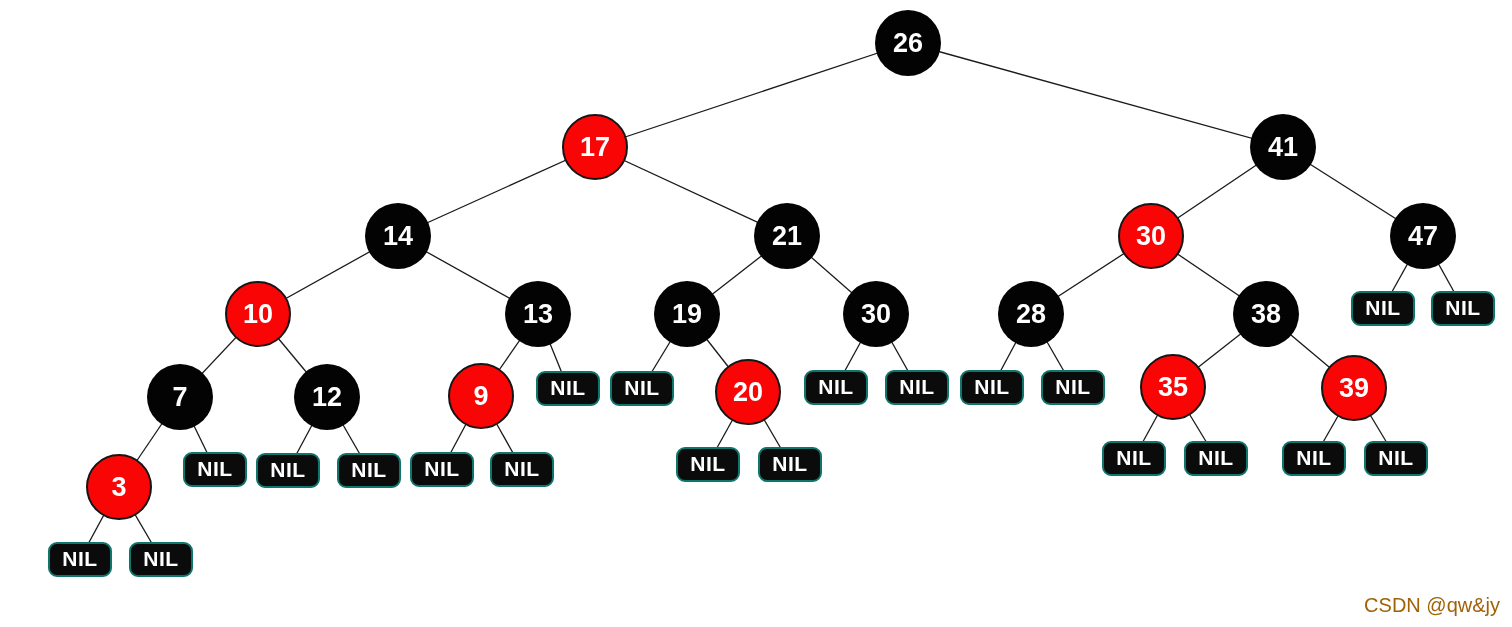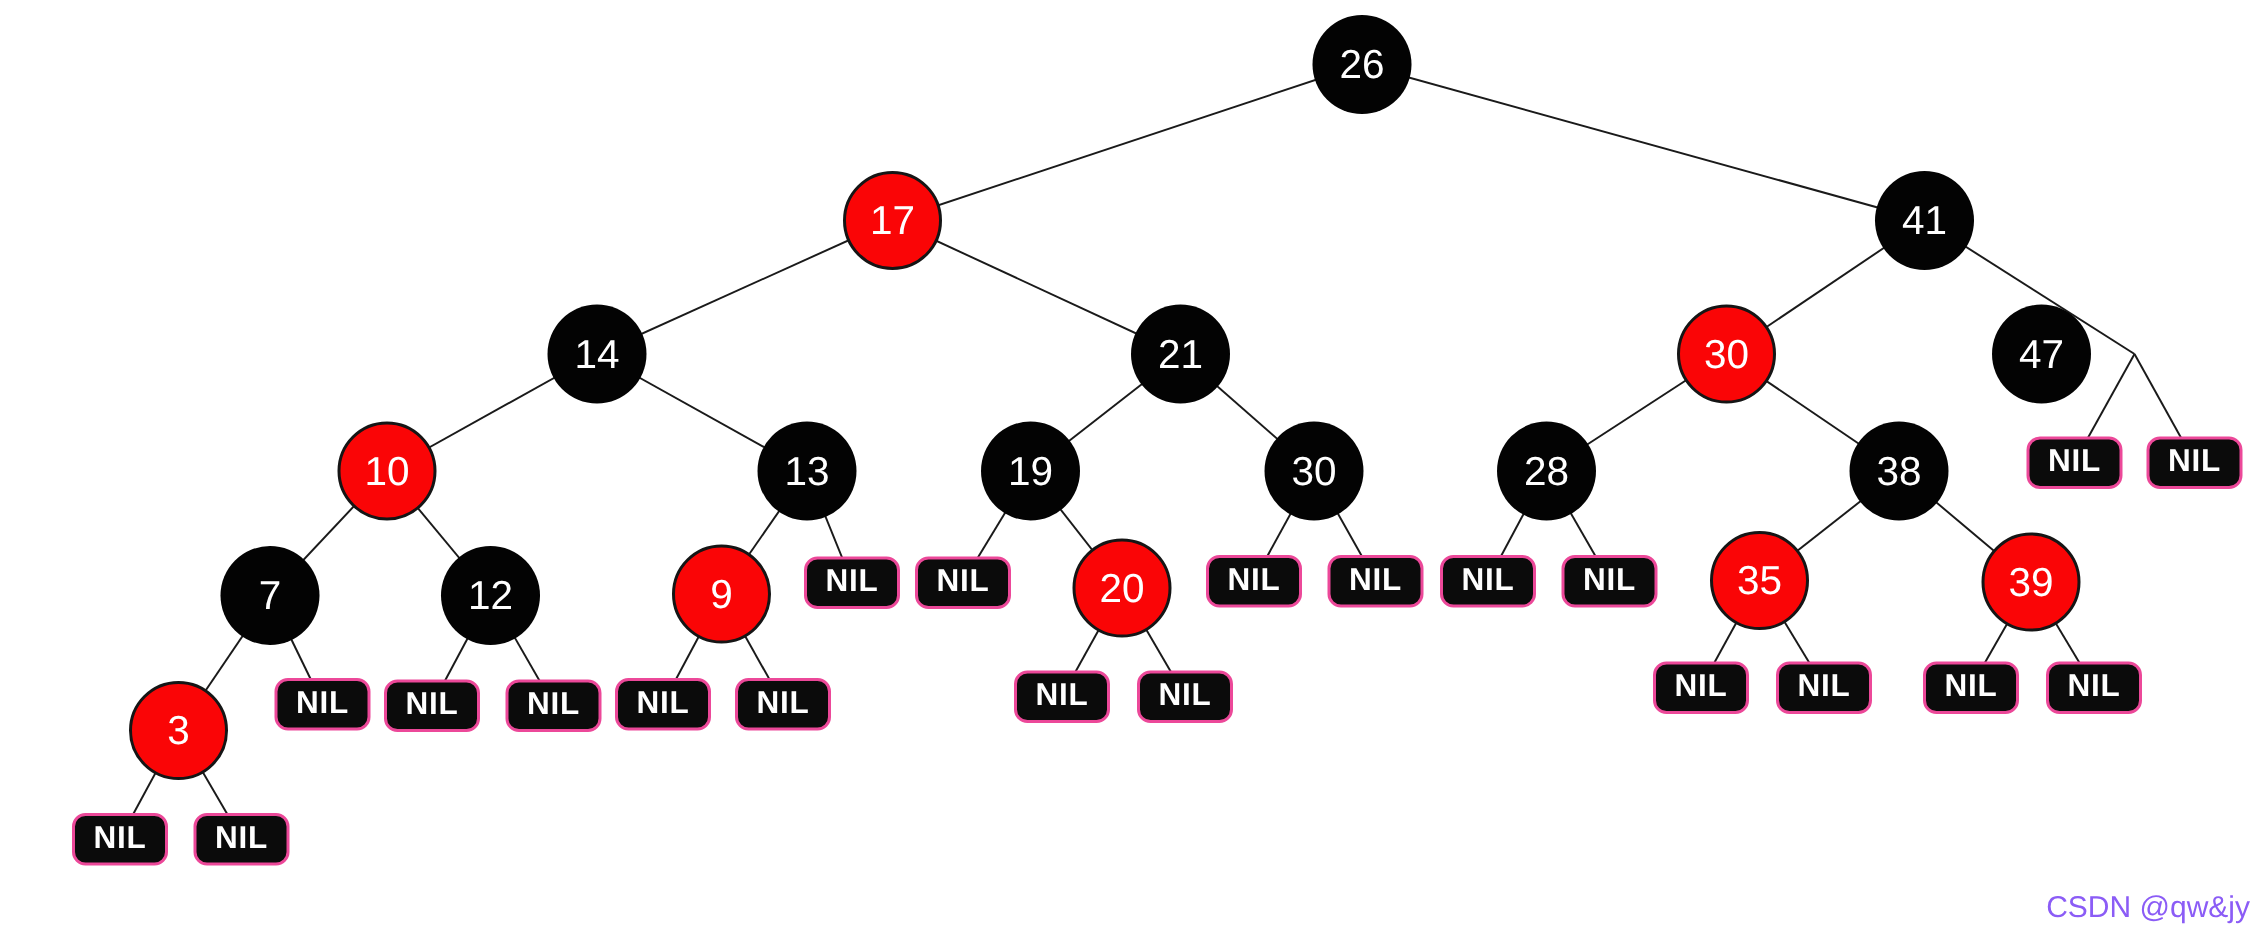--- a/index.html
+++ b/index.html
@@ -16,20 +16,21 @@
     left: 0; top: 0;
     width: 1512px; height: 627px;
   }
   .node {
     position: absolute;
     display: flex;
     align-items: center;
     justify-content: center;
     box-sizing: border-box;
     user-select: none;
+    font-weight: bold;
   }
   .node.circle {
     width: 66px;
     height: 66px;
     border-radius: 50%;
     font-size: 27px;
     line-height: 1;
   }
   .node.circle.black {
     background: #030303;
@@ -39,30 +40,30 @@
     background: #fa0506;
     color: #ffffff;
     border: 2px solid #151515;
   }
   .node.nil {
     width: 64px;
     height: 35px;
     border-radius: 9px;
     background: #0b0b0b;
     color: #ffffff;
-    border: 2px solid #ec4899;
+    border: 2px solid #0f766e;
     font-size: 21px;
     font-weight: 600;
     letter-spacing: 0.5px;
   }
   .watermark {
     position: absolute;
     right: 12px;
     bottom: 10px;
-    color: #8b5cf6;
+    color: #a16207;
     font-size: 20px;
     font-family: "Liberation Sans", sans-serif;
   }
 </style>
 </head>
 <body>
 
 <div class="canvas">
   <svg class="edges-layer" id="edges-layer" width="1512" height="627" viewBox="0 0 1512 627" xmlns="http://www.w3.org/2000/svg">
       <line x1="908" y1="43" x2="595" y2="147" stroke="#1a1a1a" stroke-width="1.3"></line>
@@ -106,21 +107,21 @@
       <line x1="119" y1="487" x2="80" y2="559" stroke="#1a1a1a" stroke-width="1.3"></line>
       <line x1="119" y1="487" x2="161" y2="559" stroke="#1a1a1a" stroke-width="1.3"></line>
     </svg>
   <div id="nodes-layer">
       <div class="node circle black" style="left: 875px; top: 10px;">26</div>
       <div class="node circle red" style="left: 562px; top: 114px;">17</div>
       <div class="node circle black" style="left: 1250px; top: 114px;">41</div>
       <div class="node circle black" style="left: 365px; top: 203px;">14</div>
       <div class="node circle black" style="left: 754px; top: 203px;">21</div>
       <div class="node circle red" style="left: 1118px; top: 203px;">30</div>
-      <div class="node circle black" style="left: 1328px; top: 203px; text-align: right;">47</div>
+      <div class="node circle black" style="left: 1390px; top: 203px; text-align: right;">47</div>
       <div class="node circle red" style="left: 225px; top: 281px;">10</div>
       <div class="node circle black" style="left: 505px; top: 281px;">13</div>
       <div class="node circle black" style="left: 654px; top: 281px;">19</div>
       <div class="node circle black" style="left: 843px; top: 281px;">30</div>
       <div class="node circle black" style="left: 998px; top: 281px;">28</div>
       <div class="node circle black" style="left: 1233px; top: 281px;">38</div>
       <div class="node circle black" style="left: 147px; top: 364px;">7</div>
       <div class="node circle black" style="left: 294px; top: 364px;">12</div>
       <div class="node circle red" style="left: 448px; top: 363px;">9</div>
       <div class="node circle red" style="left: 715px; top: 359px; text-align: right;">20</div>

